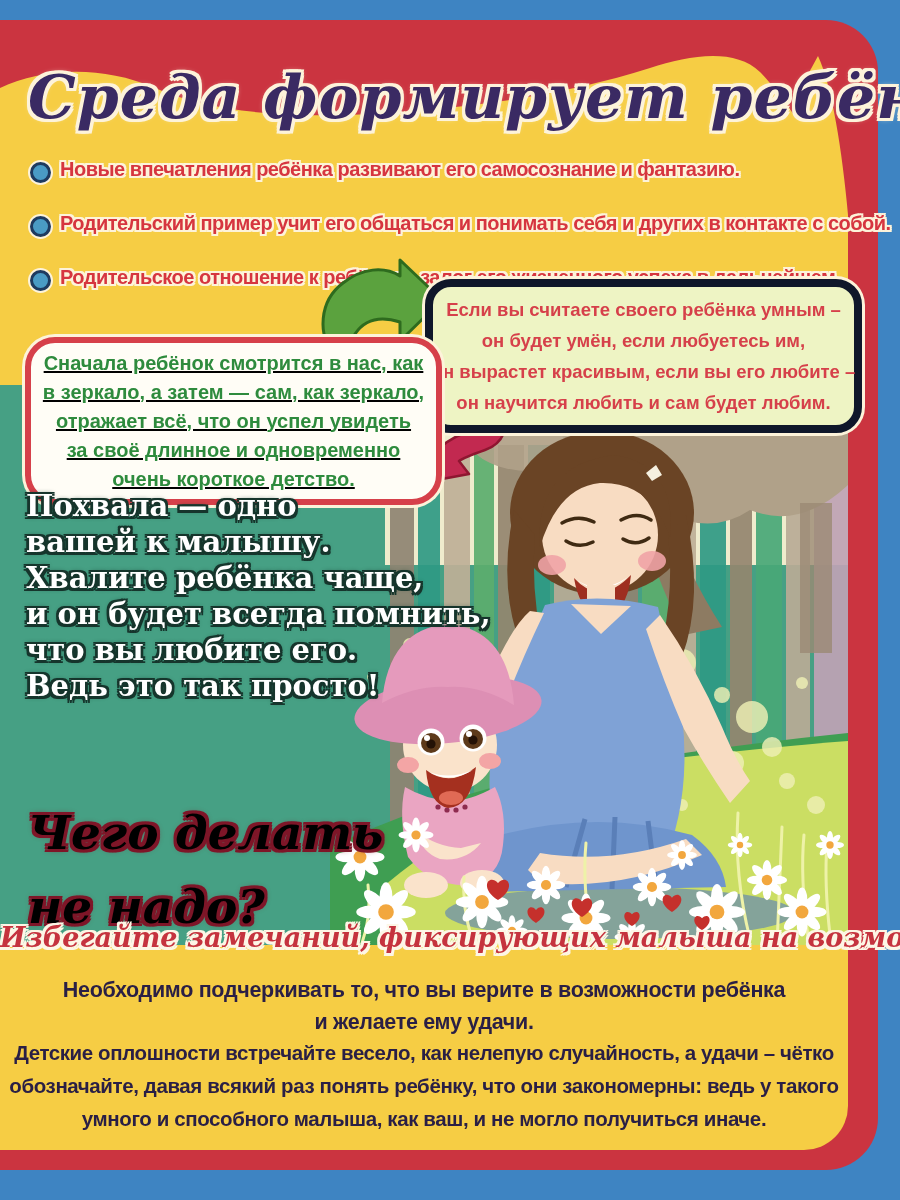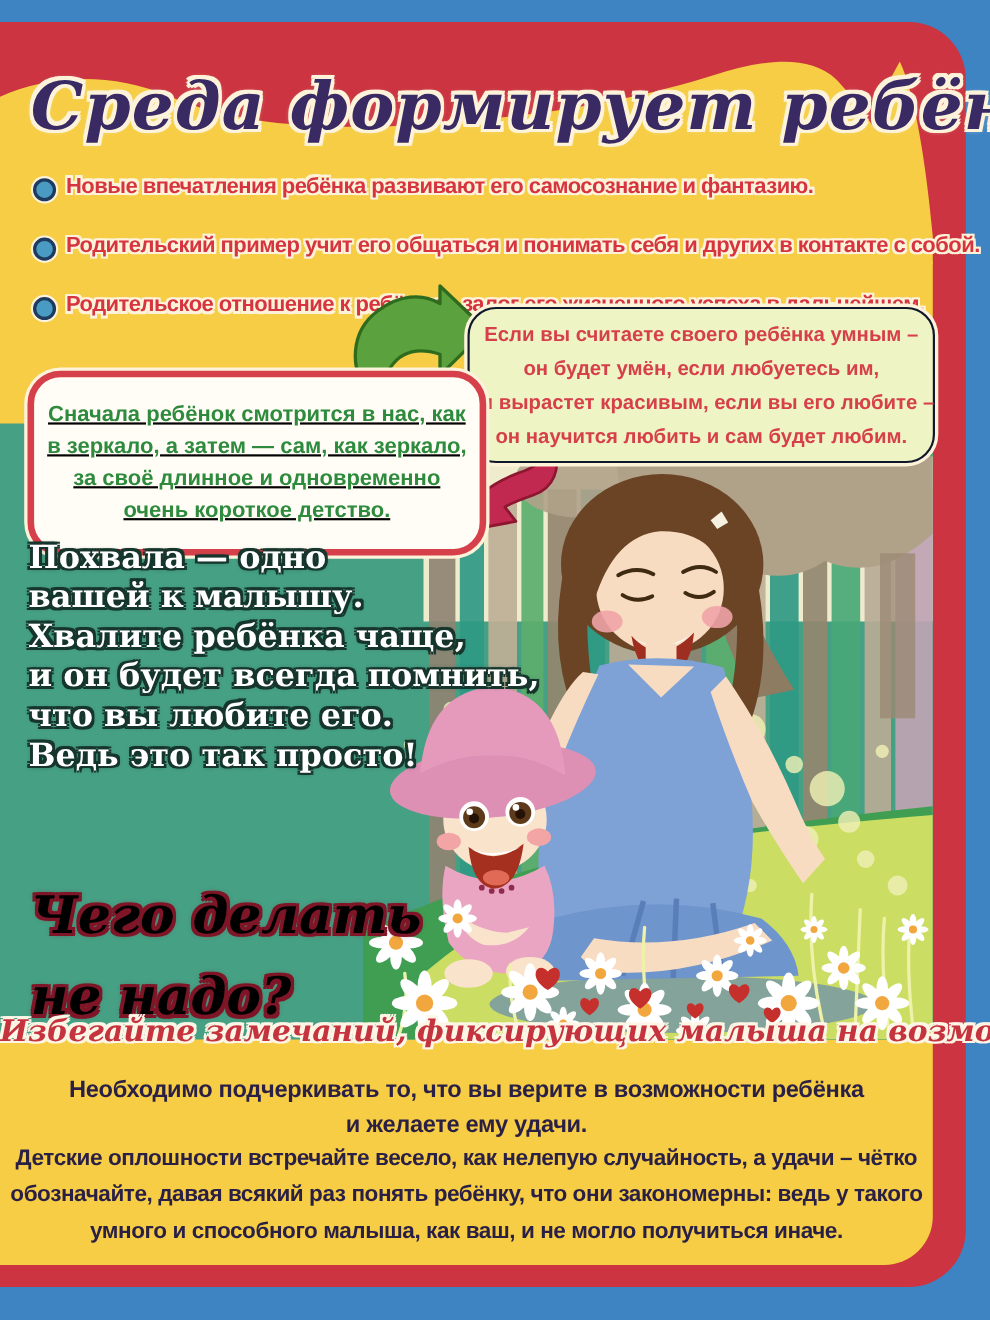--- a/index.html
+++ b/index.html
@@ -24,21 +24,21 @@
   .bullet-row{position:absolute;left:30px;width:820px;display:flex;align-items:flex-start;}
   .bullet-dot{flex:0 0 auto;width:15px;height:15px;border-radius:50%;
          background:#4a9bc4;border:3.5px solid #1e3a5f;margin:4px 9px 0 0;
          box-shadow:0 0 0 2px #fdf3da;}
   .bullet-text{font-weight:700;font-size:20px;letter-spacing:-0.5px;color:#d6353f;
          white-space:nowrap;
          text-shadow:-2px -2px 0 #fdf3da,2px -2px 0 #fdf3da,-2px 2px 0 #fdf3da,
            2px 2px 0 #fdf3da,0 2px 0 #fdf3da,0 -2px 0 #fdf3da,2px 0 0 #fdf3da,-2px 0 0 #fdf3da;}
   
   .smart-bubble{position:absolute;left:425px;top:279px;width:421px;height:138px;
-         background:#eef4c4;border:2px solid #0f172a;border-radius:26px;
+         background:#eef4c4;border:8px solid #0f172a;border-radius:26px;
          box-shadow:0 0 0 3px #fdf3da;display:flex;flex-direction:column;
          justify-content:center;align-items:center;}
   .smart-bubble div{font-weight:700;font-size:18.5px;line-height:31px;color:#d6404a;
          white-space:nowrap;}
   .mirror-bubble{position:absolute;left:25px;top:337px;width:405px;height:156px;
          background:#fffdf6;border:6px solid #d6404a;border-radius:30px;
          box-shadow:0 0 0 3px #fdf3da;display:flex;flex-direction:column;
          justify-content:center;align-items:center;text-decoration:underline;}
   .mirror-bubble div{font-weight:700;font-size:20px;line-height:29px;color:#2e8b3d;
          white-space:nowrap;}
@@ -285,20 +285,21 @@
   <div class="smart-bubble">
     <div>Если вы считаете своего ребёнка умным –</div>
     <div>он будет умён, если любуетесь им,</div>
     <div>он вырастет красивым, если вы его любите –</div>
     <div>он научится любить и сам будет любим.</div>
   </div>
 
   <div class="mirror-bubble">
     <div>Сначала ребёнок смотрится в нас, как</div>
     <div>в зеркало, а затем — сам, как зеркало,</div>
+    <div>отражает всё, что он успел увидеть</div>
     <div>за своё длинное и одновременно</div>
     <div>очень короткое детство.</div>
   </div>
 
   <div class="praise">
     <div>Похвала — одно</div>
     <div>вашей к малышу.</div>
     <div>Хвалите ребёнка чаще,</div>
     <div>и он будет всегда помнить,</div>
     <div>что вы любите его.</div>

